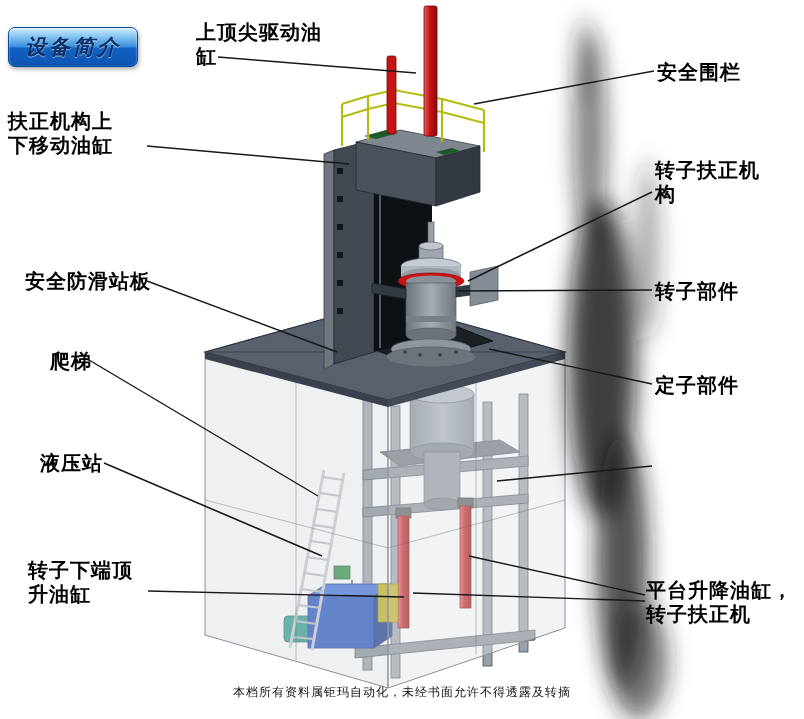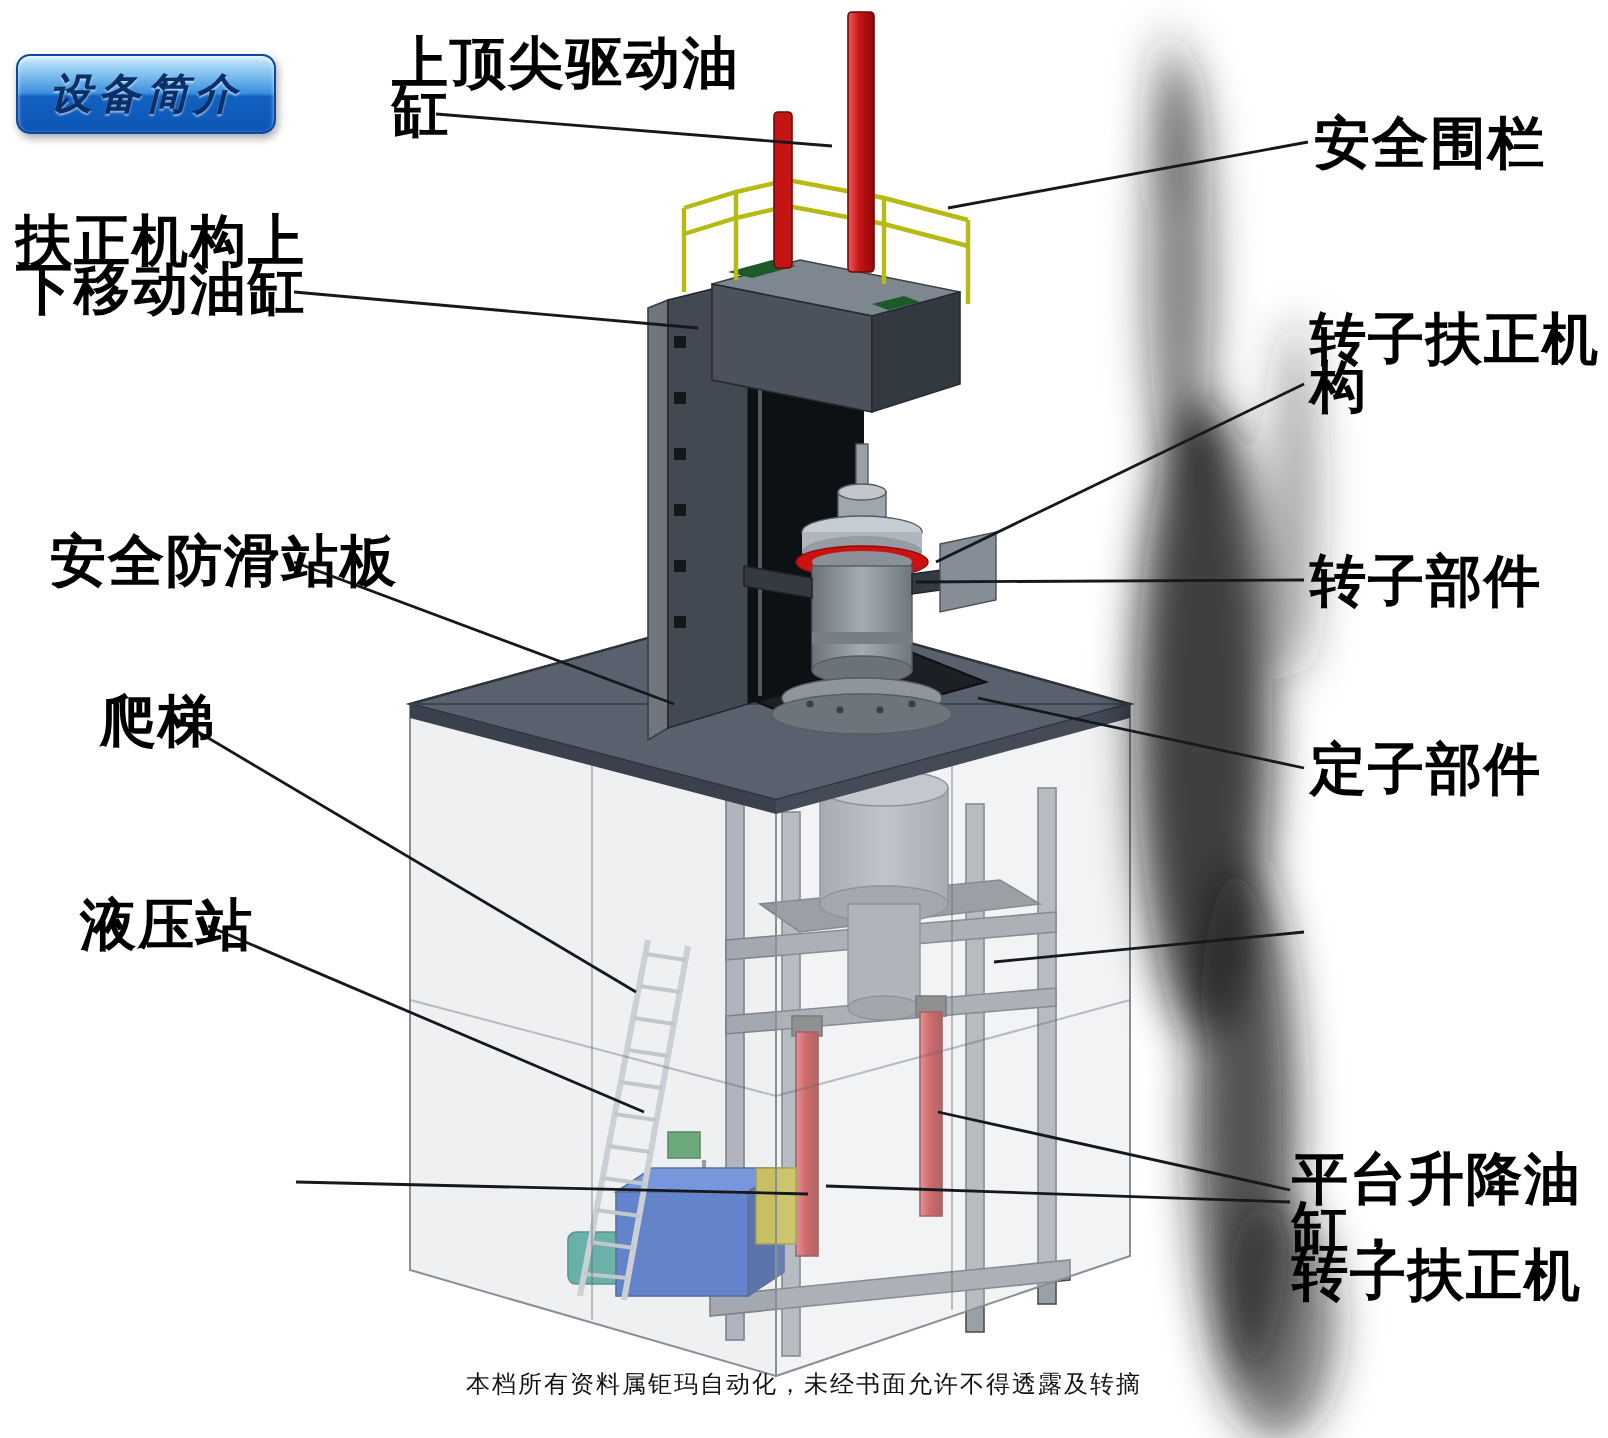--- a/index.html
+++ b/index.html
@@ -1,19 +1,19 @@
 <!DOCTYPE html>
 <html><head>
 <meta charset="utf-8">
 <style>
   html,body{margin:0;padding:0;background:#fff;}
   .stage{position:relative;width:804px;height:719px;background:#ffffff;overflow:hidden;
          font-family:"Liberation Sans","DejaVu Sans",sans-serif;}
   .illustration{position:absolute;left:0;top:0;}
-  .lbl{position:absolute;font-size:28px;line-height:24px;font-weight:700;color:#000;
+  .lbl{position:absolute;font-size:20px;line-height:24px;font-weight:700;color:#000;
        white-space:pre-line;letter-spacing:1px;}
   .badge{position:absolute;left:8px;top:27px;width:128px;height:38px;border-radius:7px;
          background:linear-gradient(180deg,#cdeafb 0%,#8ec9f2 20%,#3c8ede 49%,#1261c2 53%,#0d55b4 100%);
          border:1px solid #0a4a9e;
          box-shadow:1px 2px 4px rgba(0,0,0,0.35), inset 0 1px 2px rgba(255,255,255,0.7);
          display:flex;align-items:center;justify-content:center;}
   .badge span{font-size:21px;font-weight:700;color:#0a3068;letter-spacing:3px;
          text-shadow:0 1px 1px rgba(255,255,255,0.55);font-style:italic;}
   .footer{position:absolute;left:0;top:684px;width:100%;text-align:center;
           font-size:12px;color:#111;letter-spacing:1px;}
@@ -218,18 +218,20 @@
   <div class="lbl" style="left:657px;top:60px;">安全围栏</div>
   <div class="lbl" style="left:8px;top:109px;">扶正机构上
 下移动油缸</div>
   <div class="lbl" style="left:655px;top:158px;">转子扶正机
 构</div>
   <div class="lbl" style="left:25px;top:269px;">安全防滑站板</div>
   <div class="lbl" style="left:655px;top:279px;">转子部件</div>
   <div class="lbl" style="left:50px;top:349px;text-align:center;">爬梯</div>
   <div class="lbl" style="left:655px;top:373px;">定子部件</div>
   <div class="lbl" style="left:40px;top:451px;">液压站</div>
+  <div class="lbl" style="left:28px;top:558px;">转子下端顶
+升油缸</div>
   <div class="lbl" style="left:646px;top:578px;">平台升降油缸，
 转子扶正机</div>
 
   <div class="footer">本档所有资料属钜玛自动化，未经书面允许不得透露及转摘</div>
 
 </div>
 
 </body></html>

